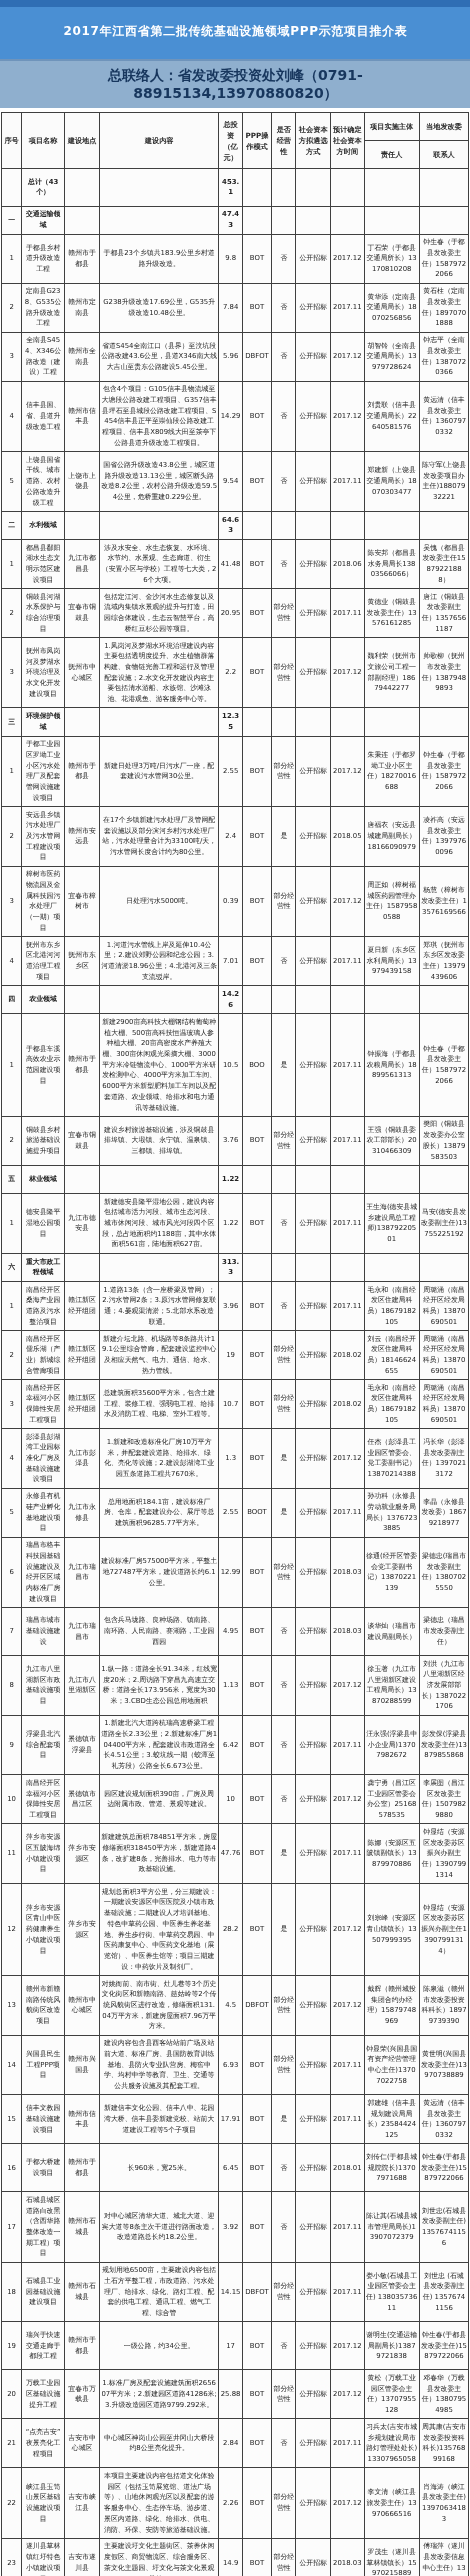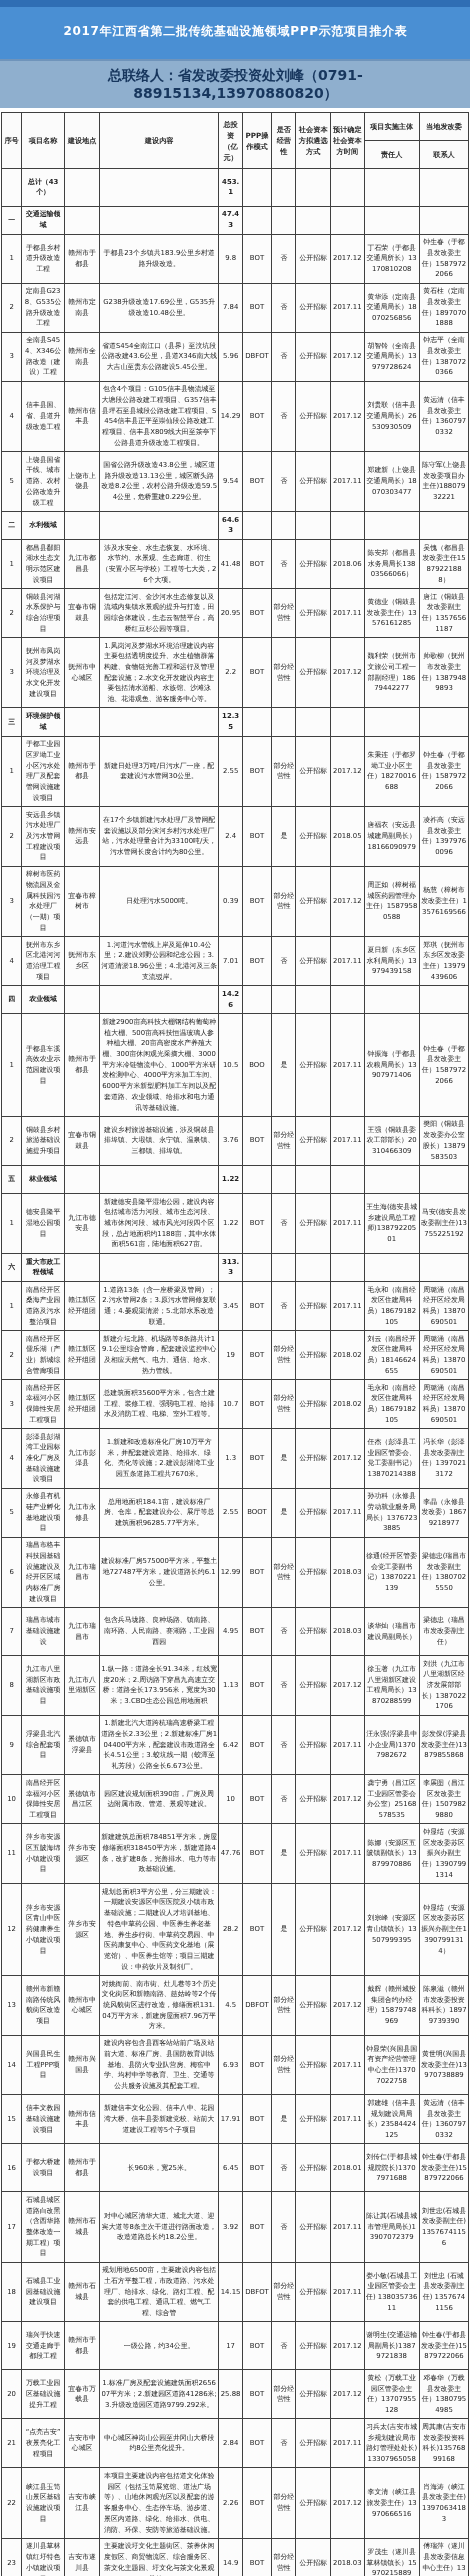--- a/index.html
+++ b/index.html
@@ -139,21 +139,21 @@
       <tr class="item-row">
         <td>4</td>
         <td>信丰县国、省、县道升级改造工程</td>
         <td>赣州市信丰县</td>
         <td>包含4个项目：G105信丰县物流城至大塘段公路改建工程项目、G357信丰县坪石至县城段公路改建工程项目、S454信丰县正平至崇仙段公路改建工程项目、信丰县X809线大田至茶亭下公路县道升级改造工程项目。</td>
         <td class="num">14.29</td>
         <td>BOT</td>
         <td>否</td>
         <td>公开招标</td>
         <td>2017.12</td>
-        <td>刘贵联（信丰县交通局局长）26530930509</td>
+        <td>刘贵联（信丰县交通局局长）22640581576</td>
         <td>黄远清（信丰县发改委主任）13607970332</td>
       </tr>
       <tr class="item-row">
         <td>5</td>
         <td>上饶县国省干线、城市道路、农村公路改造升级工程</td>
         <td>上饶市上饶县</td>
         <td>国省公路升级改造43.8公里，城区道路升级改造13.13公里，城区断头路改造8.2公里，农村公路升级改造59.54公里，危桥重建0.229公里。</td>
         <td class="num">9.54</td>
         <td>BOT</td>
         <td>否</td>
@@ -295,21 +295,21 @@
       <tr class="item-row">
         <td>1</td>
         <td>于都县车溪高效农业示范园建设项目</td>
         <td>赣州市于都县</td>
         <td>新建2900亩高科技大棚钢结构葡萄种植大棚、500亩高科技恒温玻璃人参种植大棚、20亩高密度水产养殖大棚、300亩休闲观光采摘大棚、3000平方米冷链物流中心、1000平方米研发检测中心、4000平方米加工车间、6000平方米新型肥料加工车间以及配套道路、农业领域、给排水和电力通讯等基础设施。</td>
         <td class="num">10.5</td>
         <td>BOO</td>
         <td>是</td>
         <td>公开招标</td>
         <td>2017.11</td>
-        <td>钟振海（于都县农粮局局长）13907971406</td>
+        <td>钟振海（于都县农粮局局长）18899561313</td>
         <td>钟生春（于都县发改委主任）15879722066</td>
       </tr>
       <tr class="item-row">
         <td>2</td>
         <td>铜鼓县乡村旅游基础设施提升项目</td>
         <td>宜春市铜鼓县</td>
         <td>建设乡村旅游基础设施，涉及铜鼓县排埠镇、大塅镇、永宁镇、温泉镇、三都镇、排埠镇。</td>
         <td class="num">3.76</td>
         <td>BOT</td>
         <td>部分经营性</td>
@@ -355,21 +355,21 @@
         <td></td>
         <td></td>
         <td></td>
         <td></td>
       </tr>
       <tr class="item-row">
         <td>1</td>
         <td>南昌经开区桑海产业园道路及污水整治项目</td>
         <td>赣江新区经开组团</td>
         <td>1.道路13条（含一座桥梁及管网）；2.污水管网2条；3.原污水管网修复联通；4.晏观渠清淤；5.北部水系改造联通。</td>
-        <td class="num">3.45</td>
+        <td class="num">3.96</td>
         <td>BOT</td>
         <td>否</td>
         <td>公开招标</td>
         <td>2017.11</td>
         <td>毛永和（南昌经发区住建局科员）18679182105</td>
         <td>周璐涌（南昌经开区经发局科员）13870690501</td>
       </tr>
       <tr class="item-row">
         <td>2</td>
         <td>南昌经开区儒乐湖（产业）新城综合管廊项目</td>

